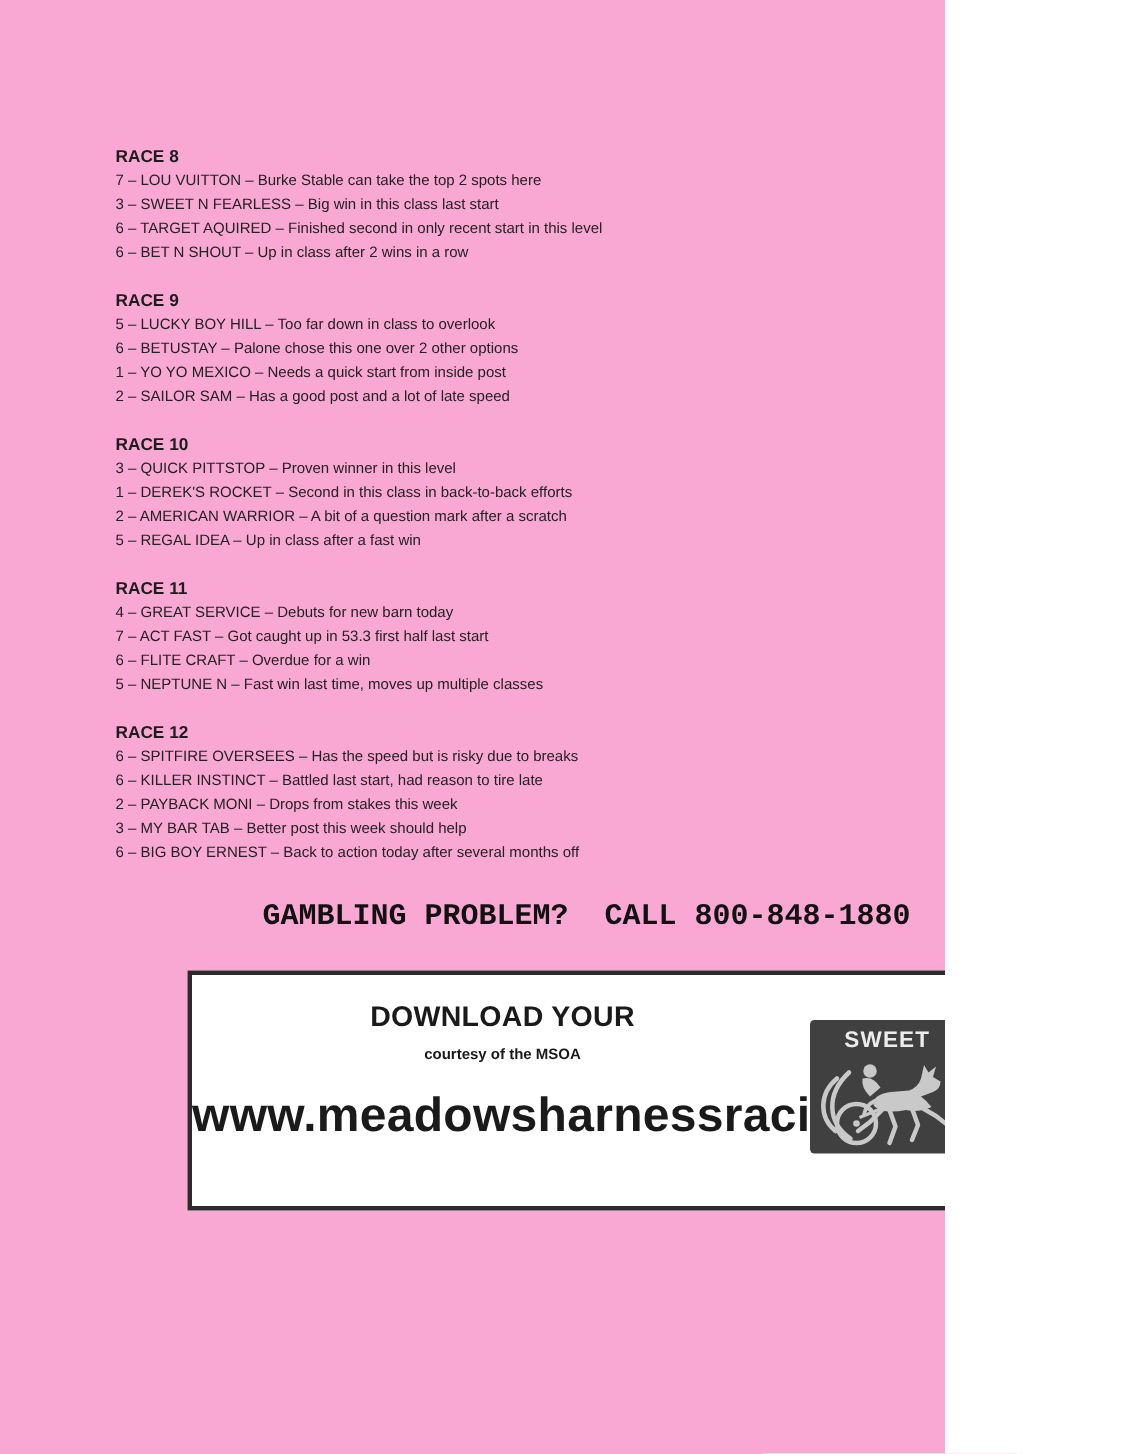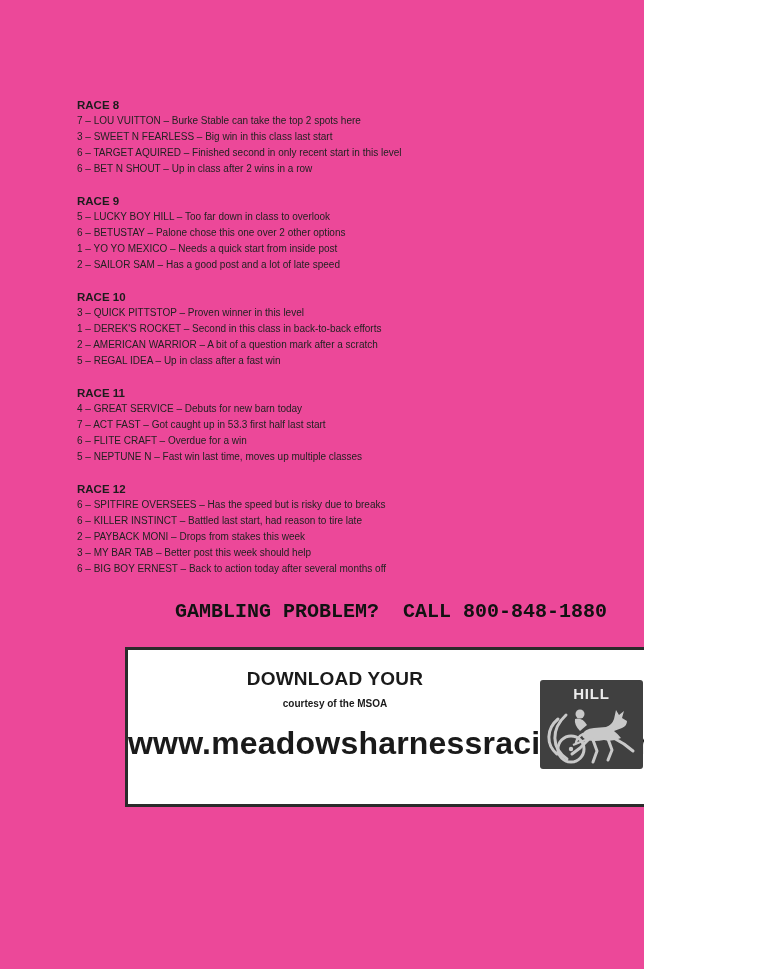--- a/index.html
+++ b/index.html
@@ -4,25 +4,24 @@
 <style>
   html, body {
     margin: 0;
     padding: 0;
     background: #ffffff;
   }
   .page {
     position: relative;
     width: 630px;
     height: 969px;
-    background: #ec4899;
+    background: #f9a8d4;
     overflow: hidden;
     font-family: "Liberation Sans", sans-serif;
     color: #1e1e1e;
-    padding-left: 14px;
   }
   .races {
     position: absolute;
     left: 77px;
     top: 97px;
     right: 30px;
   }
   .race { margin-bottom: 16px; }
   .race-title {
     font-weight: bold;
@@ -165,21 +164,21 @@
   <div class="gambling">GAMBLING PROBLEM?  CALL 800-848-1880</div>
 
   <div class="ad-box">
     <div class="ad-text">
       <div class="ad-h">DOWNLOAD YOUR</div>
       <div class="ad-sub">courtesy of the MSOA</div>
       <div class="ad-url">www.meadowsharnessracing.com</div>
     </div>
 
     <div class="logo">
-      <div class="logo-text">HILL</div>
+      <div class="logo-text">SWEET</div>
       <svg width="99" height="66" viewBox="0 0 99 66">
         <g fill="none" stroke="#c9c9c9" stroke-width="3" stroke-linecap="round">
 
           <path d="M16,18 C4,28 4,44 15,53"></path>
           <path d="M24,14 C9,28 9,47 25,58"></path>
         </g>
 
         <circle cx="29" cy="48" r="13" fill="none" stroke="#c9c9c9" stroke-width="3"></circle>
         <circle cx="29" cy="48" r="2.2" fill="#c9c9c9"></circle>
 

